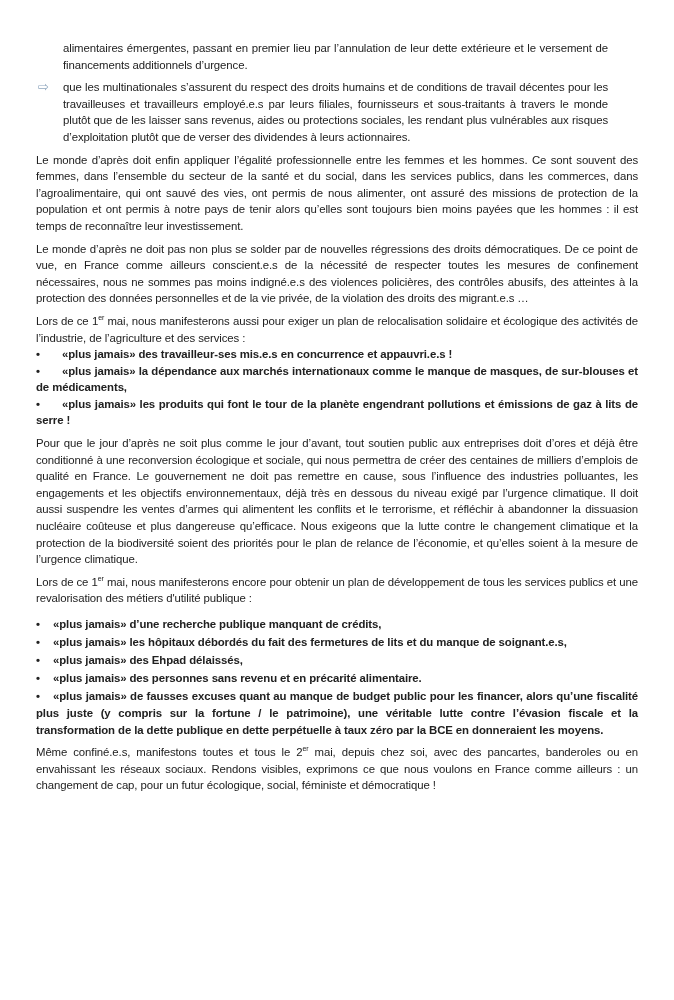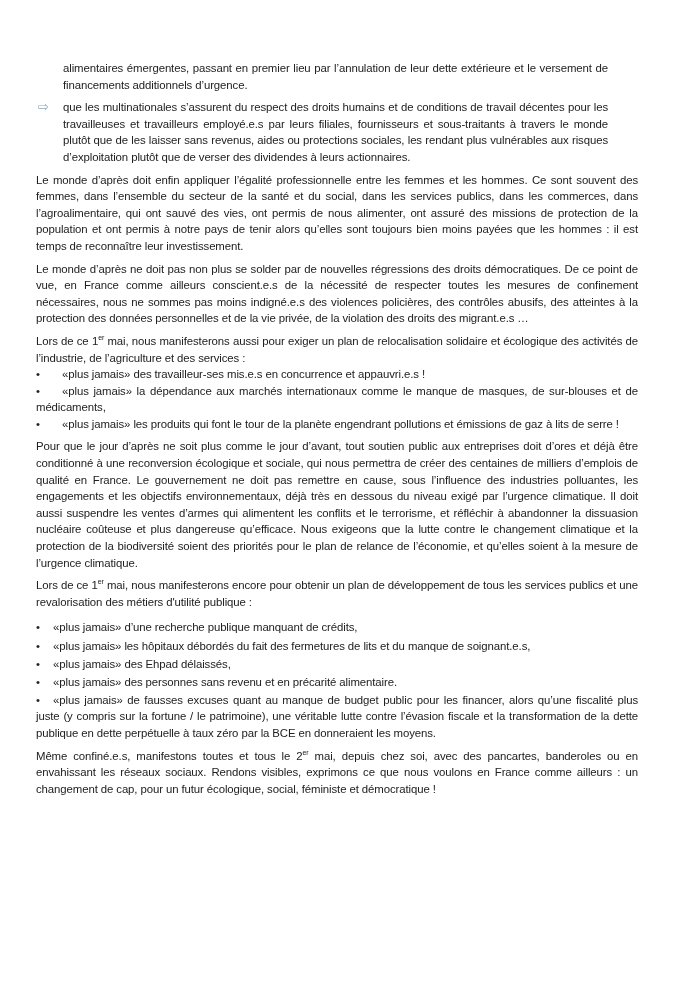--- a/index.html
+++ b/index.html
@@ -6,21 +6,21 @@
     margin: 0;
     padding: 0;
     background: #ffffff;
   }
   .page {
     position: relative;
     width: 674px;
     height: 1000px;
     background: #ffffff;
     box-sizing: border-box;
-    padding: 60px 36px 0 36px;
+    padding: 40px 36px 0 36px;
     font-family: "Liberation Sans", "DejaVu Sans", sans-serif;
     font-size: 11.4px;
     line-height: 16.6px;
     letter-spacing: -0.1px;
     color: #212121;
     overflow: hidden;
   }
   .para {
     margin: 0 0 6px 0;
     text-align: justify;
@@ -43,20 +43,21 @@
     color: #91a8bf;
     font-size: 13px;
     letter-spacing: 0;
   }
   .list {
     margin: 0 0 6px 0;
   }
   .list-item {
     text-align: justify;
     margin: 0;
+    font-weight: bold;
   }
   .list2 {
     margin-top: 9px;
   }
   .list2 .list-item {
     margin-bottom: 1.5px;
   }
   .bullet1 {
     display: inline-block;
     width: 26px;

